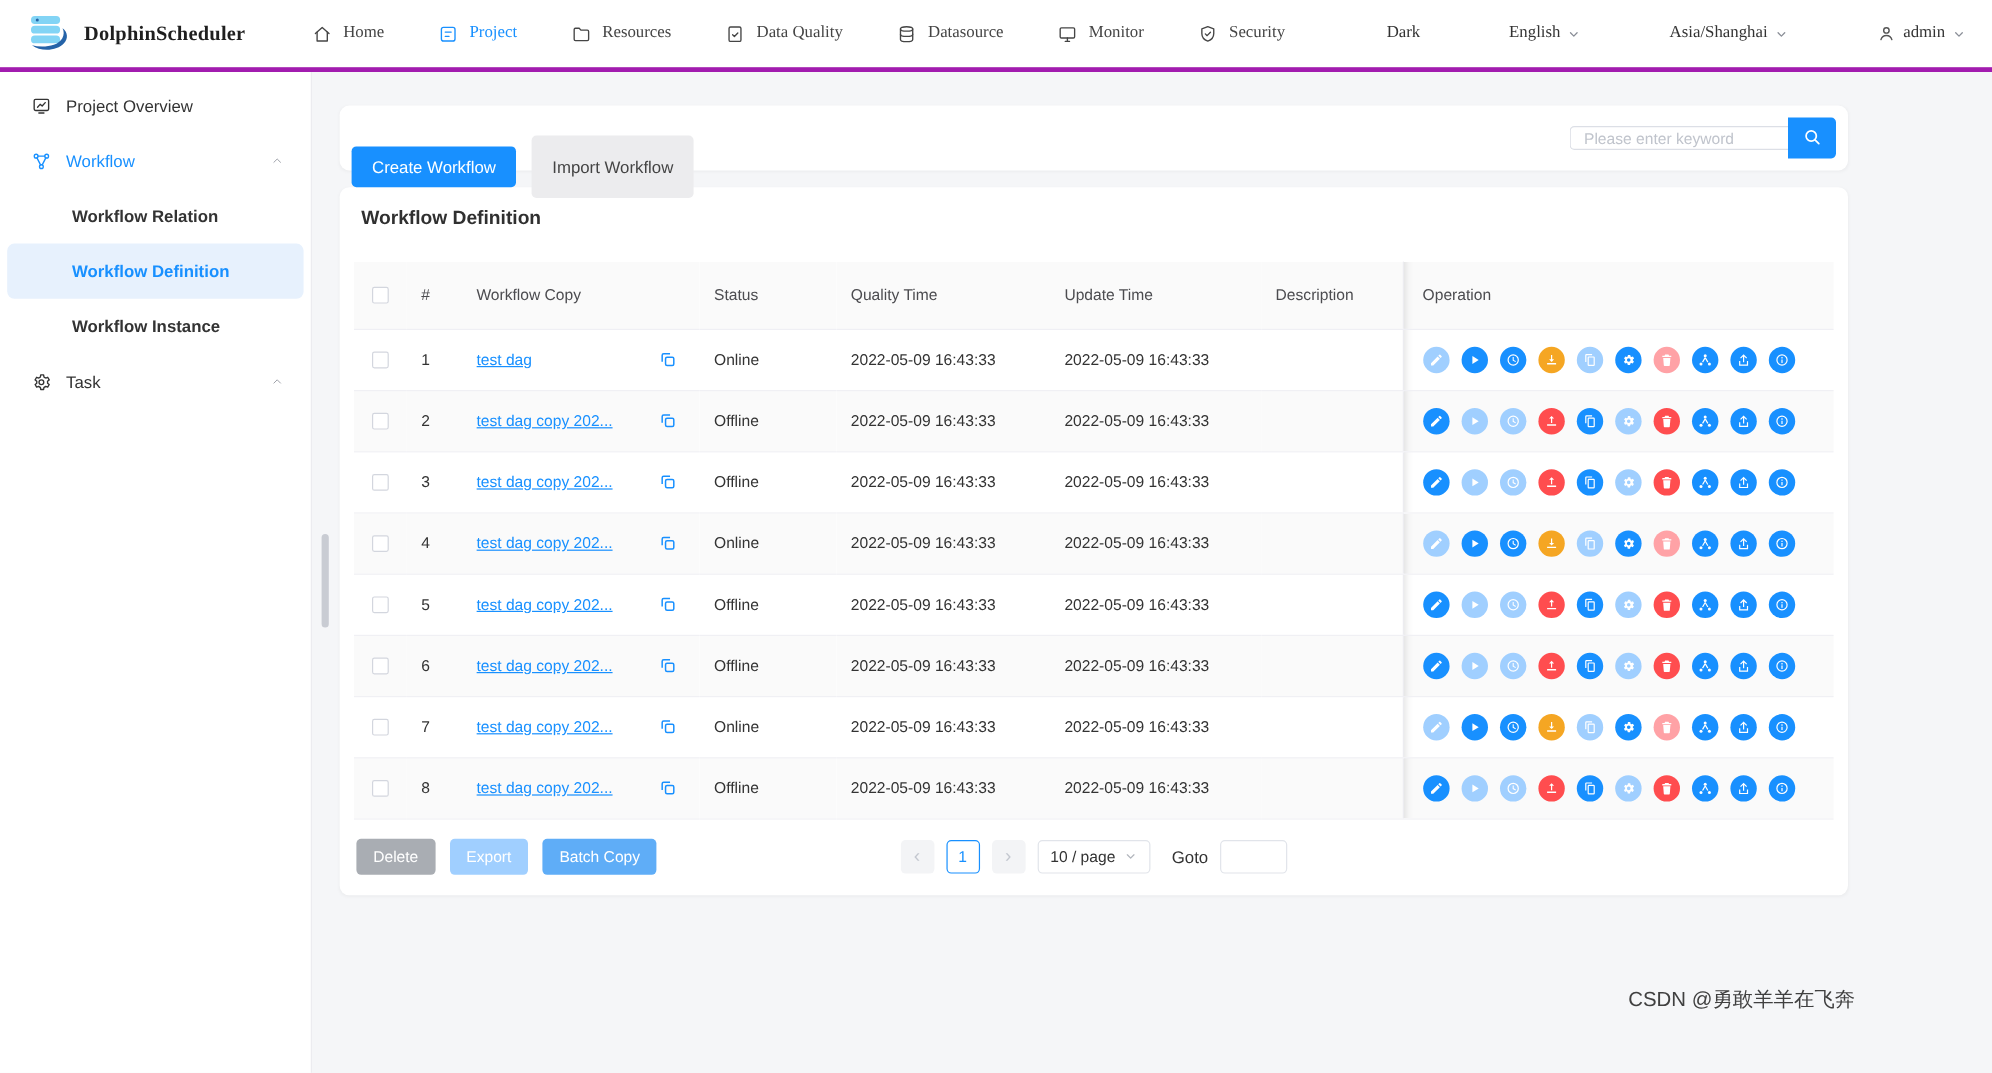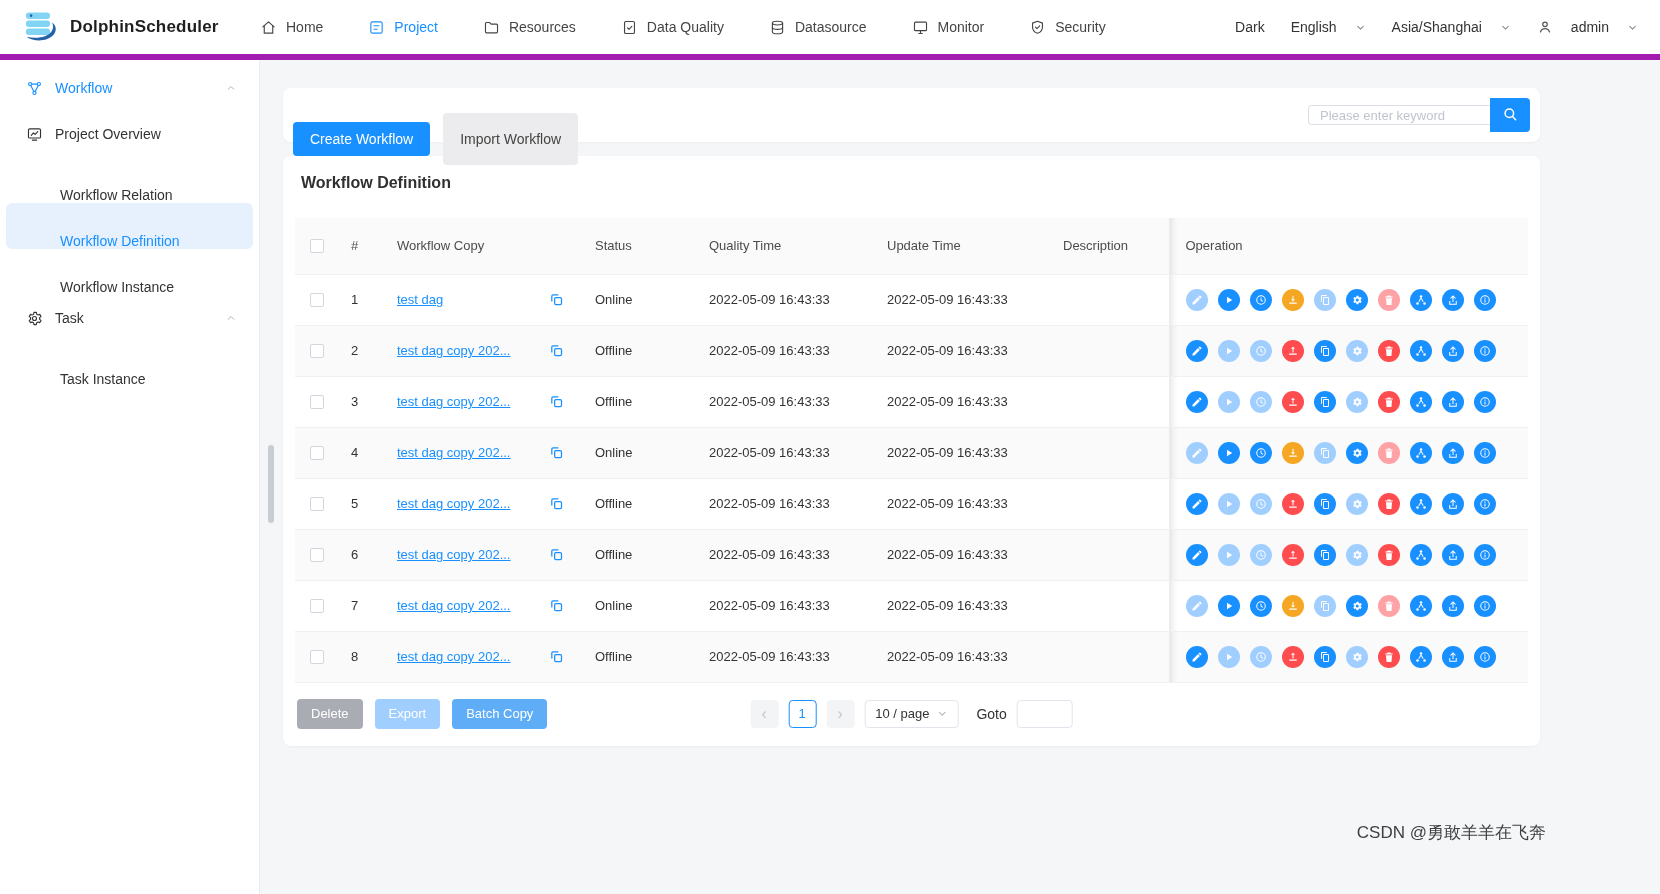--- a/index.html
+++ b/index.html
@@ -4,45 +4,45 @@
 <style>
   * { margin:0; padding:0; box-sizing:border-box; }
   html,body { width:1660px; height:894px; overflow:hidden; background:#f5f6f8; color:#333;
               font-family:"Liberation Sans", sans-serif; }
   button { font-family:inherit; cursor:pointer; }
   input { font-family:inherit; outline:none; }
 
   
   header { position:absolute; top:0; left:0; right:0; height:60px; background:#fff;
            display:flex; align-items:center; padding:0 22px; z-index:30;
-           border-bottom:6px solid #a21caf; }
+           border-bottom:4px solid #a21caf;font-family:Liberation Serif, serif; }
   .brand { display:flex; align-items:center; gap:8px; width:200px; flex:0 0 auto; }
   .logo svg { width:40px; height:34px; display:block; }
   .brand-name { font-size:17px; font-weight:700; color:#1f1f1f; letter-spacing:.2px; }
   .nav-items { display:flex; align-items:center; gap:45px; flex:1; margin-left:38px; }
   .nav-item { display:flex; align-items:center; gap:9px; font-size:14px; color:#454545; cursor:pointer; }
   .nav-item.active { color:#1890ff; font-weight:500; }
   .nav-ico svg { width:17px; height:17px; display:block; }
   .nav-right { display:flex; align-items:center; gap:26px; font-size:14px; color:#333; flex:0 0 auto; }
-  .nav-select, .nav-user { display:flex; align-items:center; gap:18px; cursor:pointer; }
+  .nav-select, .nav-user { display:flex; align-items:center; gap:6px; cursor:pointer;margin-left:48px; }
   .nav-theme { cursor:pointer; }
   .chev-sm svg { width:11px; height:11px; display:block; }
   .user-ico svg { width:16px; height:16px; display:block; }
 
   
   aside { position:absolute; top:60px; left:0; bottom:0; width:260px; background:#fff;
           border-right:1px solid #ececf0; padding-top:5px; overflow:hidden; z-index:20; }
   .side-item { height:46px; display:flex; align-items:center; gap:12px; padding:0 22px 0 26px;
                font-size:14px; color:#333; cursor:pointer; }
   .side-item.active { color:#1890ff; }
   .side-ico svg { width:17px; height:17px; display:block; }
   .side-item .chev { margin-left:auto; }
   .chev svg { width:12px; height:12px; display:block; color:#9a9da5; }
-  .side-sub { height:46px; display:flex; align-items:flex-end; padding:0 20px 0 54px;
-              font-size:14px; color:#333; cursor:pointer; margin:0 6px; border-radius:6px; }
+  .side-sub { height:46px; display:flex; align-items:center; padding:0 20px 0 54px;
+              font-size:14px; color:#333; cursor:pointer; margin:0 6px; border-radius:6px;font-weight:bold; }
   .side-sub.selected { background:#e7f1fd; color:#1890ff; }
 
   
   main { position:absolute; top:60px; left:260px; right:0; bottom:0; background:#f5f6f8;
          padding:28px 120px 0 23px; overflow:hidden; }
   .card { background:#fff; border-radius:8px; box-shadow:0 1px 3px rgba(0,0,0,.04); }
   .toolbar-card { height:54px; display:flex; align-items:center; justify-content:space-between; padding:0 10px; }
   .toolbar-left { display:flex; align-items:center; gap:13px;margin-top:48px; }
   .btn-primary { height:34px; padding:0 17px; background:#1890ff; color:#fff; border:none;
                  border-radius:4px; font-size:14px; }
@@ -214,46 +214,46 @@
           <svg viewBox="0 0 24 24" fill="none" stroke="#8b8f98" stroke-width="2.4" stroke-linecap="round" stroke-linejoin="round">
             <path d="M6 9.5L12 15.5 18 9.5"></path>
           </svg>
         </span>
     </span>
   </div>
 </header>
 
 <aside>
   <div id="sidebarMenu">
+      <div class="side-item">
+        <span class="side-ico">
+          <svg viewBox="0 0 24 24" fill="none" stroke="currentColor" stroke-width="1.6" stroke-linecap="round" stroke-linejoin="round">
+            <rect x="3.5" y="4" width="17" height="13" rx="1.6"></rect>
+            <path d="M7.5 13.2l3-3.4 2.4 2 3.6-4"></path>
+            <path d="M9 20h6"></path>
+          </svg>
+        </span>
+        <span>Project Overview</span>
+      </div>
       <div class="side-item active">
         <span class="side-ico">
           <svg viewBox="0 0 24 24" fill="none" stroke="currentColor" stroke-width="1.6" stroke-linecap="round" stroke-linejoin="round">
             <circle cx="5.8" cy="5.8" r="2.2"></circle>
             <circle cx="18.2" cy="5.8" r="2.2"></circle>
             <circle cx="12" cy="18.2" r="2.2"></circle>
             <path d="M8 5.8h8M6.8 7.9l4.2 8.2M17.2 7.9L13 16.1"></path>
           </svg>
         </span>
         <span>Workflow</span>
         <span class="chev">
           <svg viewBox="0 0 24 24" fill="none" stroke="currentColor" stroke-width="1.6" stroke-linecap="round" stroke-linejoin="round">
             <path d="M6.5 14.5L12 9l5.5 5.5"></path>
           </svg>
         </span>
       </div>
-      <div class="side-item">
-        <span class="side-ico">
-          <svg viewBox="0 0 24 24" fill="none" stroke="currentColor" stroke-width="1.6" stroke-linecap="round" stroke-linejoin="round">
-            <rect x="3.5" y="4" width="17" height="13" rx="1.6"></rect>
-            <path d="M7.5 13.2l3-3.4 2.4 2 3.6-4"></path>
-            <path d="M9 20h6"></path>
-          </svg>
-        </span>
-        <span>Project Overview</span>
-      </div>
       <div class="side-sub">
         <span>Workflow Relation</span>
       </div>
       <div class="side-sub selected">
         <span>Workflow Definition</span>
       </div>
       <div class="side-sub">
         <span>Workflow Instance</span>
       </div>
       <div class="side-item">
@@ -262,23 +262,20 @@
             <circle cx="12" cy="12" r="2.8"></circle>
             <path d="M19.3 12a7.3 7.3 0 00-.1-1.2l2-1.5-1.8-3.1-2.3.9a7.3 7.3 0 00-2.1-1.2l-.4-2.5h-3.4l-.4 2.5a7.3 7.3 0 00-2.1 1.2l-2.3-.9-1.8 3.1 2 1.5a7.3 7.3 0 000 2.4l-2 1.5 1.8 3.1 2.3-.9a7.3 7.3 0 002.1 1.2l.4 2.5h3.4l.4-2.5a7.3 7.3 0 002.1-1.2l2.3.9 1.8-3.1-2-1.5c.07-.4.1-.8.1-1.2z"></path>
           </svg>
         </span>
         <span>Task</span>
         <span class="chev">
           <svg viewBox="0 0 24 24" fill="none" stroke="currentColor" stroke-width="1.6" stroke-linecap="round" stroke-linejoin="round">
             <path d="M6.5 14.5L12 9l5.5 5.5"></path>
           </svg>
         </span>
-      </div>
-      <div class="side-sub">
-        <span>Task Instance</span>
       </div>
     </div>
 </aside>
 
 <main>
   <div class="card toolbar-card">
     <div class="toolbar-left">
       <button class="btn-primary">Create Workflow</button>
       <button class="btn-plain">Import Workflow</button>
     </div>

